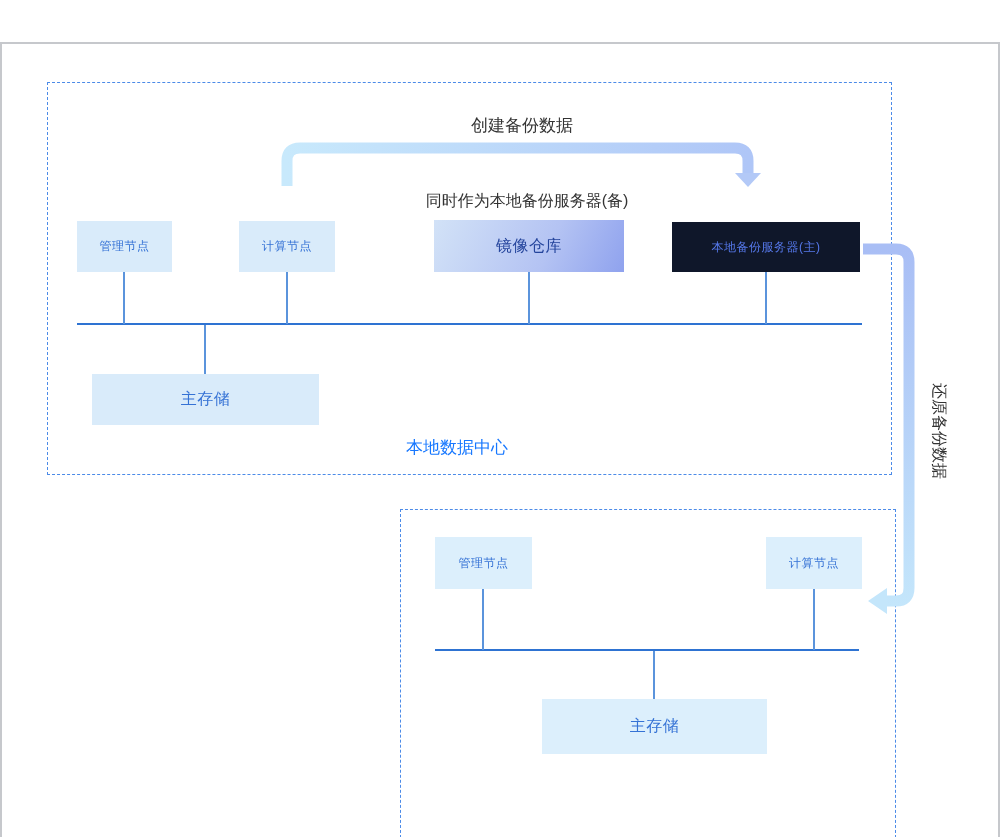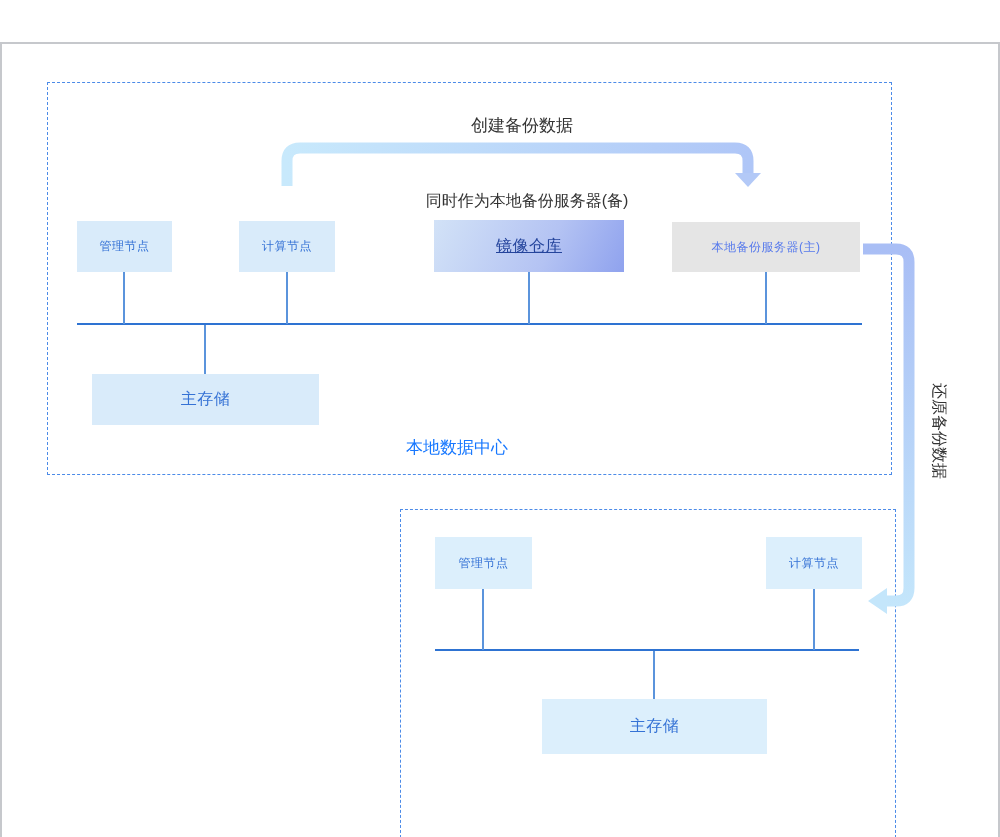--- a/index.html
+++ b/index.html
@@ -16,23 +16,23 @@
 
   .node{
     position:absolute;display:flex;align-items:center;justify-content:center;
     background:#d9ebfa;color:#3572d5;font-size:12px;letter-spacing:.5px;
   }
   #t-mgmt{left:75px;top:177px;width:95px;height:51px;}
   #t-compute{left:237px;top:177px;width:96px;height:51px;}
   #t-registry{
     left:432px;top:176px;width:190px;height:52px;
     background:linear-gradient(115deg,#d2e2f7 0%,#b4c3f3 60%,#8fa2ee 100%);
-    color:#24449c;font-size:16px;font-weight:500;text-decoration:underline;
+    color:#24449c;font-size:16px;font-weight:500;
   }
-  #t-backup{left:670px;top:178px;width:188px;height:50px;background:#e5e5e5;color:#5679ec;}
+  #t-backup{left:670px;top:178px;width:188px;height:50px;background:#0f172a;color:#5679ec;}
   #t-storage{left:90px;top:330px;width:227px;height:51px;font-size:16px;}
   #b-mgmt{left:433px;top:493px;width:97px;height:52px;background:#dcEFfc;}
   #b-compute{left:764px;top:493px;width:96px;height:52px;background:#dcEFfc;}
   #b-storage{left:540px;top:655px;width:225px;height:55px;background:#dcEFfc;font-size:16px;}
 
   .hline{position:absolute;height:2px;background:#2e73d2;}
   #t-bus{left:75px;top:279px;width:785px;}
   #b-bus{left:433px;top:605px;width:424px;}
   .vline{position:absolute;width:2px;background:#5b94dc;}
   #t-c1{left:121px;top:228px;height:52px;}

